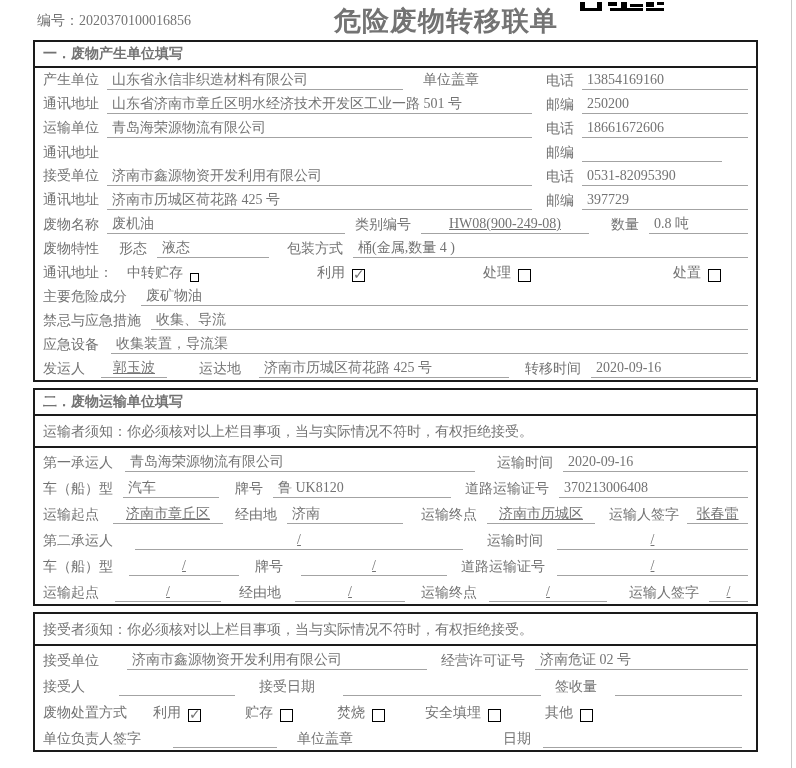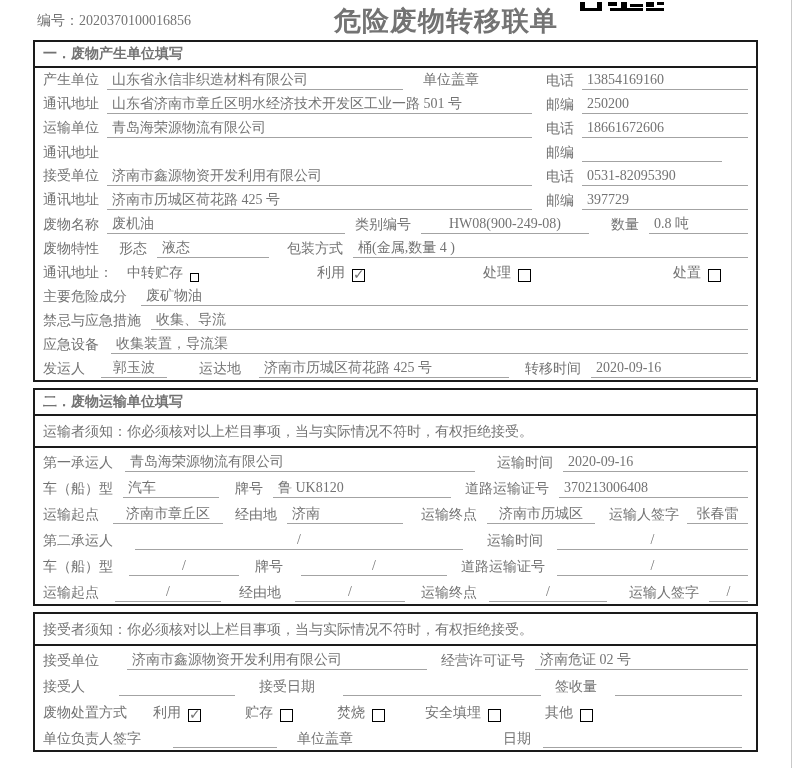--- a/index.html
+++ b/index.html
@@ -20,21 +20,21 @@
   .qr-frag { position:absolute; left:580px; top:0; width:84px; height:10px; }
 
   .box { border:2px solid #1a1a1a; margin-left:33px; width:725px; margin-bottom:6px; }
   .sec-title { font-weight:700; font-size:14px; padding:3px 8px 3px 8px; border-bottom:2px solid #1a1a1a; }
   .notice { padding:7px 8px 5px 8px; border-bottom:2px solid #1a1a1a; }
 
   .row { display:flex; align-items:flex-end; height:24px; padding:0 8px 2px 8px; }
   .b23 .row { height:26px; }
   .lbl { white-space:nowrap; flex:0 0 auto; }
   .val { border-bottom:1px solid #a3a3a3; padding:0 5px; white-space:nowrap; min-height:18px; flex:0 0 auto; }
-  .val.c { text-align:center; }
+  .val.c { text-align:center;text-decoration:underline; }
   .grow { flex:1 1 auto; }
   .lg { display:flex; align-items:flex-start; flex:0 0 503px; }
   .gap { flex:0 0 auto; }
 
   .cb { display:inline-block; width:13px; height:13px; border:1px solid #000; position:relative; margin-left:7px; vertical-align:-1px; flex:0 0 auto; }
   .cb.sm { width:9px; height:9px; vertical-align:0; }
   .cb.checked::after { content:"\2713"; position:absolute; left:0px; top:-4px; font-size:14px; font-weight:700; font-family:"DejaVu Sans", sans-serif; }
 </style>
 </head>
 <body>

